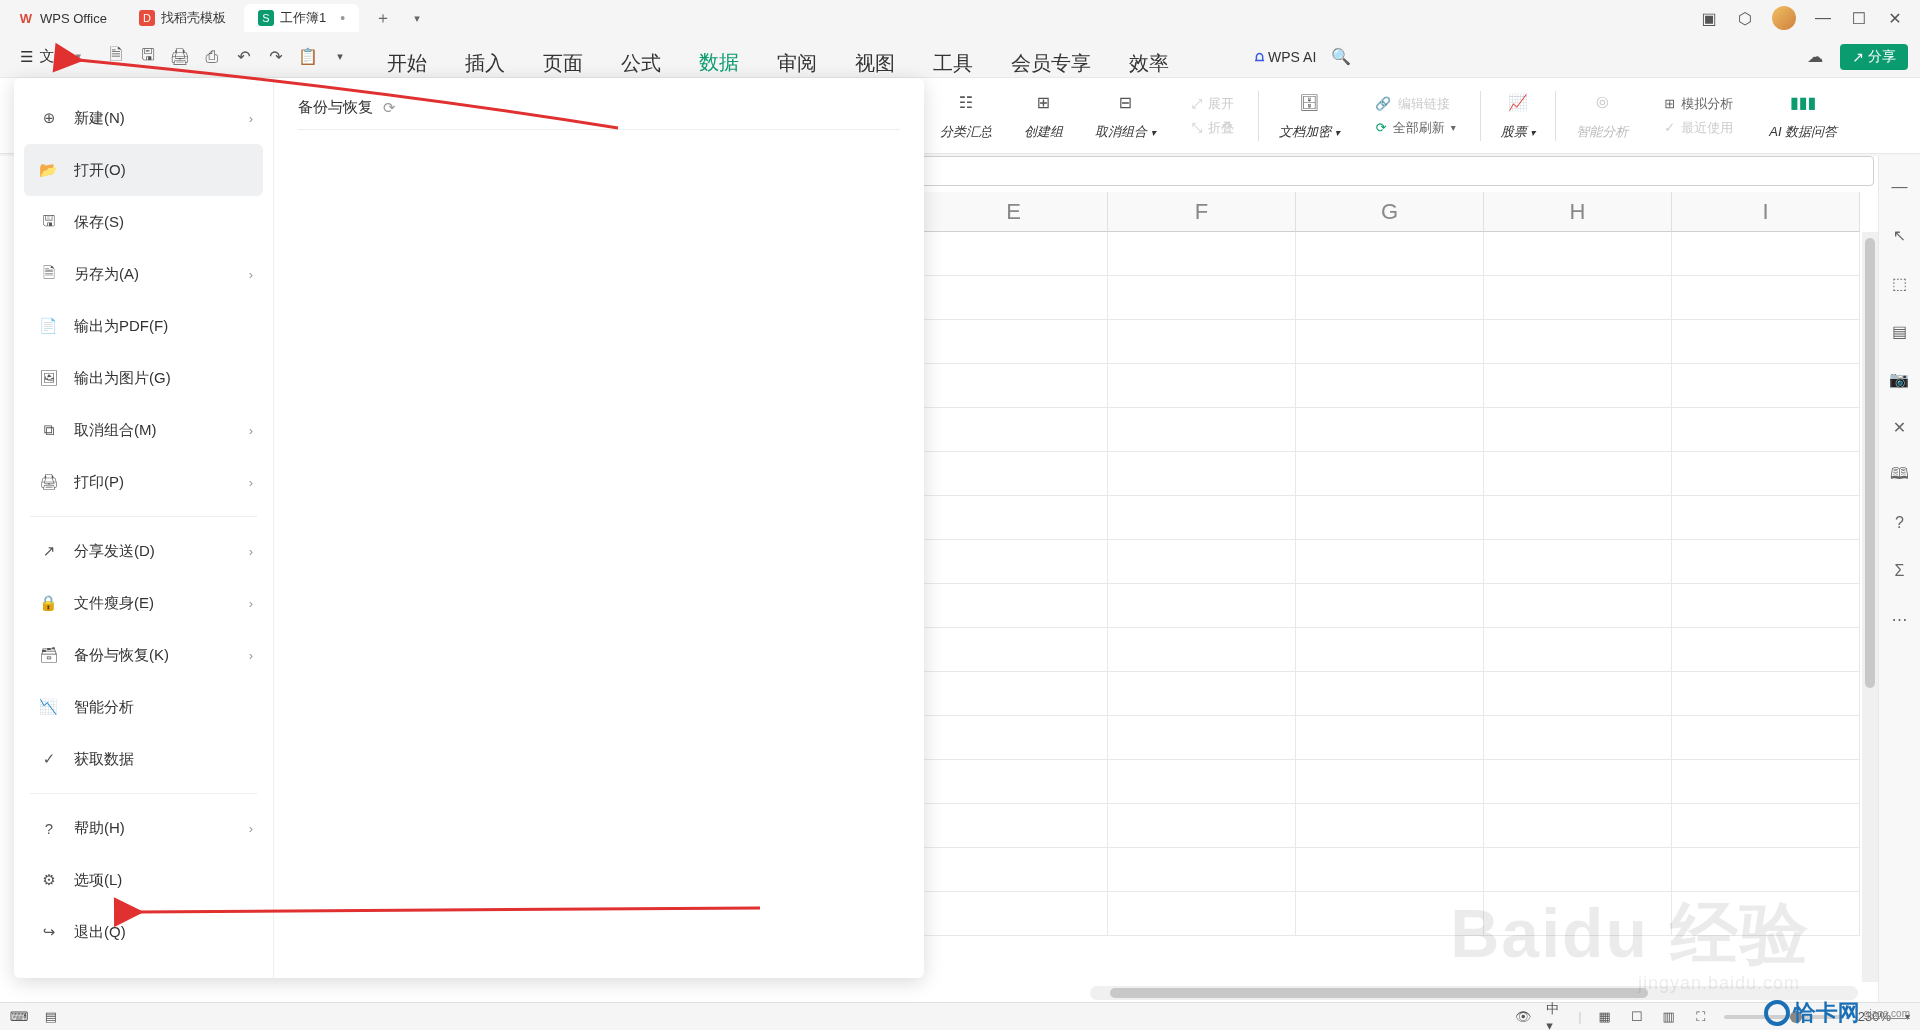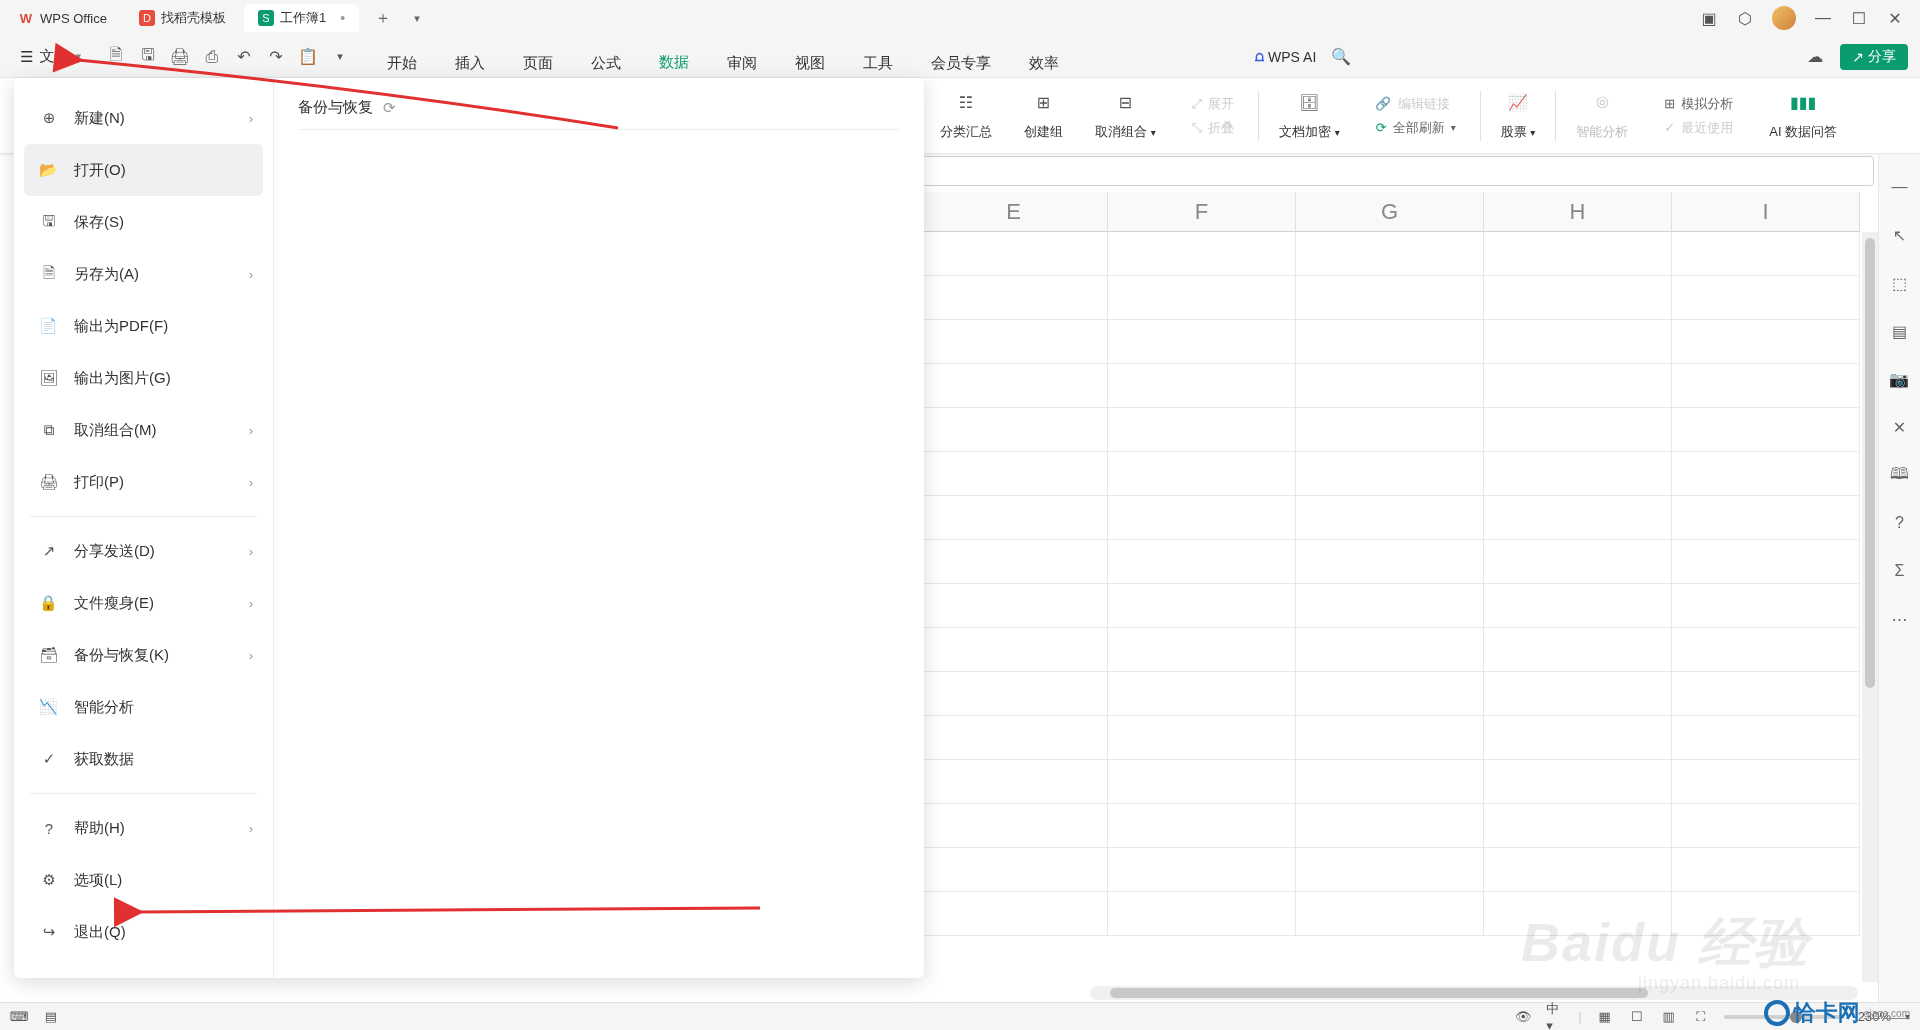--- a/index.html
+++ b/index.html
@@ -16,33 +16,33 @@
 .titlebar-right { margin-left: auto; display: flex; align-items: center; gap: 18px; padding-right: 12px; }
 .tb-icon { width: 18px; height: 18px; color: #555; cursor: pointer; display: flex; align-items: center; justify-content: center; }
 .avatar { width: 24px; height: 24px; border-radius: 50%; background: linear-gradient(135deg,#f0c060,#d08040); }
 
 
 .menubar { height: 42px; background: #f5f5f5; display: flex; align-items: center; padding: 0 12px; gap: 6px; border-bottom: 1px solid #e8e8e8; }
 .file-btn { display: flex; align-items: center; gap: 6px; padding: 4px 8px; cursor: pointer; font-size: 15px; color: #333; }
 .qat { display: flex; align-items: center; gap: 14px; margin-left: 12px; }
 .qat-icon { width: 18px; height: 18px; color: #555; cursor: pointer; display: flex; align-items: center; justify-content: center; }
 .menu-tabs { display: flex; align-items: center; gap: 34px; margin-left: 30px; }
-.menu-tab { font-size: 15px; color: #333; cursor: pointer; padding: 6px 2px; margin-top: 13px; }
+.menu-tab { font-size: 20px; color: #333; cursor: pointer; padding: 6px 2px; margin-top: 13px; }
 .menu-tab.active { color: #0a9b6f; border-bottom: 2px solid #0a9b6f; font-weight: 500; }
 .menubar-right { margin-left: auto; display: flex; align-items: center; gap: 16px; }
 .wpsai { display: flex; align-items: center; gap: 4px; font-size: 14px; color: #333; }
 .share-btn { background: #0a9b6f; color: #fff; border-radius: 4px; padding: 4px 12px; font-size: 14px; display: flex; align-items: center; gap: 4px; cursor: pointer; }
 
 
 .ribbon { height: 76px; background: #fff; display: flex; align-items: center; padding: 4px 8px; gap: 8px; border-bottom: 1px solid #e8e8e8; }
 .ribbon-group { display: flex; flex-direction: column; align-items: center; height: 100%; justify-content: center; padding: 0 12px; }
 .ribbon-group.small { flex-direction: column; gap: 2px; align-items: flex-start; }
 .rg-sep { width: 1px; height: 50px; background: #e0e0e0; }
 .rg-icon { width: 28px; height: 24px; display: flex; align-items: center; justify-content: center; color: #555; }
-.rg-label { font-size: 13px; color: #333; margin-top: 8px; white-space: nowrap; }
+.rg-label { font-size: 13px; color: #333; margin-top: 8px; white-space: nowrap; font-style: italic; }
 .rg-label.disabled { color: #bbb; }
 .rg-row { display: flex; align-items: center; gap: 6px; font-size: 13px; color: #666; padding: 2px 4px; cursor: pointer; }
 .rg-row.disabled { color: #ccc; }
 .ai-icon { color: #0a9b6f; }
 
 
 .file-panel { position: absolute; left: 14px; top: 78px; width: 910px; height: 900px; background: #fff; box-shadow: 0 4px 20px rgba(0,0,0,0.15); border-radius: 6px; display: flex; z-index: 100; }
 .fp-left { width: 260px; padding: 14px 10px; border-right: 1px solid #eee; }
 .fp-item { display: flex; align-items: center; height: 52px; padding: 0 14px; border-radius: 6px; cursor: pointer; gap: 14px; font-size: 15px; color: #333; position: relative; }
 .fp-item.active { background: #eef0f1; }
@@ -74,21 +74,21 @@
 .sb-left { display: flex; gap: 14px; }
 .sb-right { margin-left: auto; display: flex; align-items: center; gap: 14px; }
 .zoom-slider { width: 120px; height: 4px; background: #d0d0d0; border-radius: 2px; position: relative; }
 .zoom-thumb { position: absolute; left: 55%; top: -4px; width: 12px; height: 12px; border-radius: 50%; background: #888; }
 
 
 .arrow { position: absolute; pointer-events: none; z-index: 200; }
 .arrow svg { overflow: visible; }
 
 
-.watermark { position: absolute; right: 110px; bottom: 50px; font-size: 54px; font-weight: 700; color: rgba(0,0,0,0.08); letter-spacing: 2px; font-family: Arial; z-index: 50; pointer-events: none; font-style: italic; }
+.watermark { position: absolute; right: 110px; bottom: 50px; font-size: 68px; font-weight: 700; color: rgba(0,0,0,0.08); letter-spacing: 2px; font-family: Arial; z-index: 50; pointer-events: none; }
 .watermark-sub { position: absolute; right: 120px; bottom: 36px; font-size: 18px; color: rgba(0,0,0,0.08); letter-spacing: 1px; z-index: 50; pointer-events: none; }
 .qiaka { position: absolute; right: 10px; bottom: 2px; font-size: 22px; font-weight: 700; color: #1b6fb5; z-index: 210; display: flex; align-items: center; gap: 4px; }
 .qiaka-sub { font-size: 10px; color: #888; font-weight: 400; text-decoration: underline; }
 </style>
 </head>
 <body>
 
 <div class="titlebar">
   <div class="tab app">
     <span class="tab-icon" style="color:#d94b3a;font-weight:bold;">W</span>

